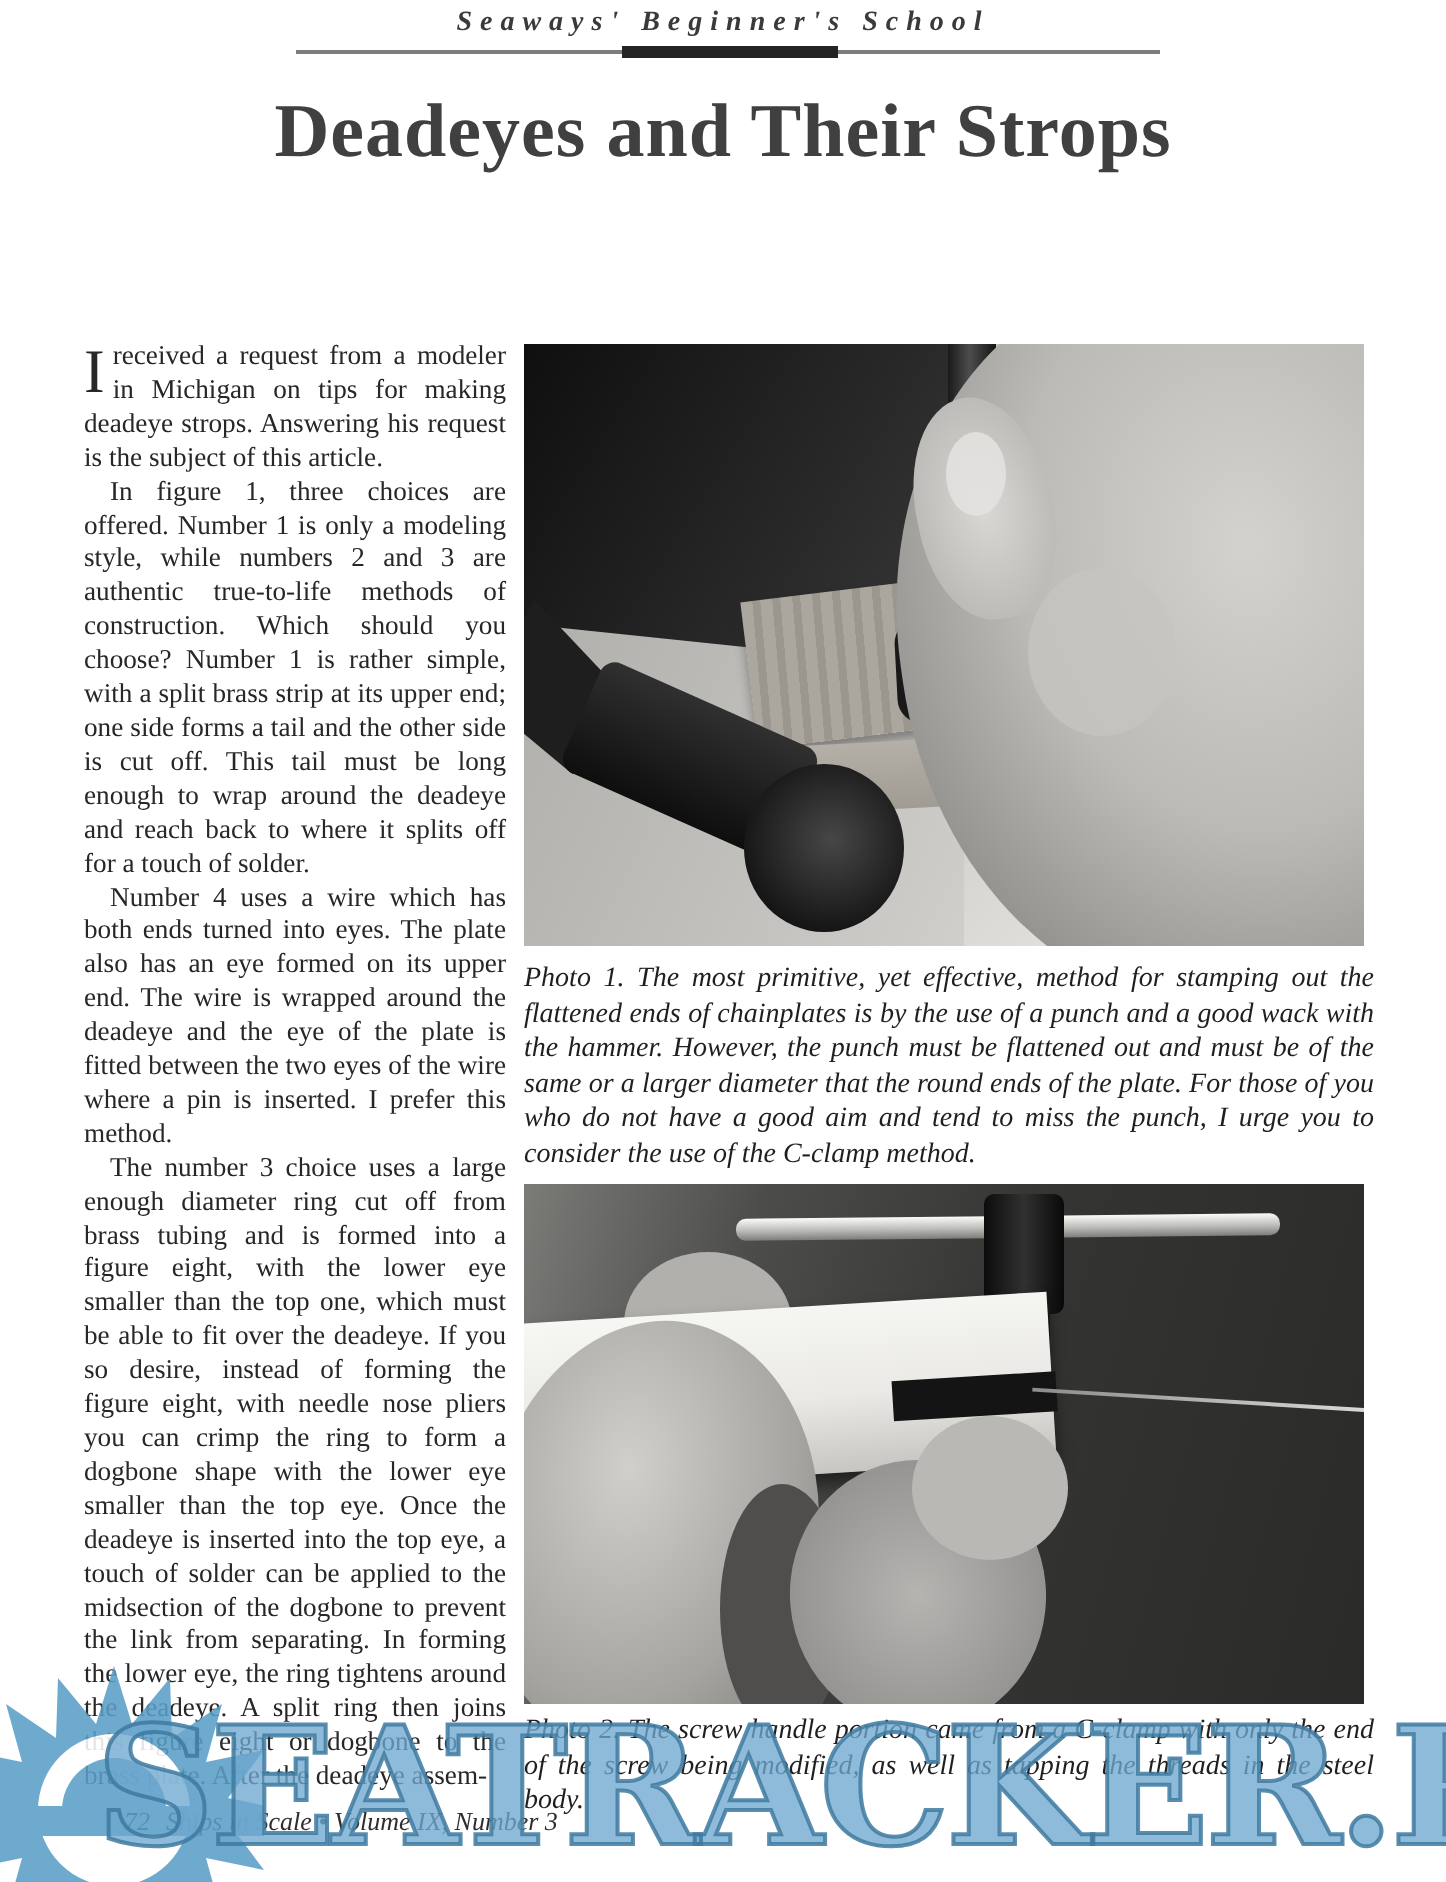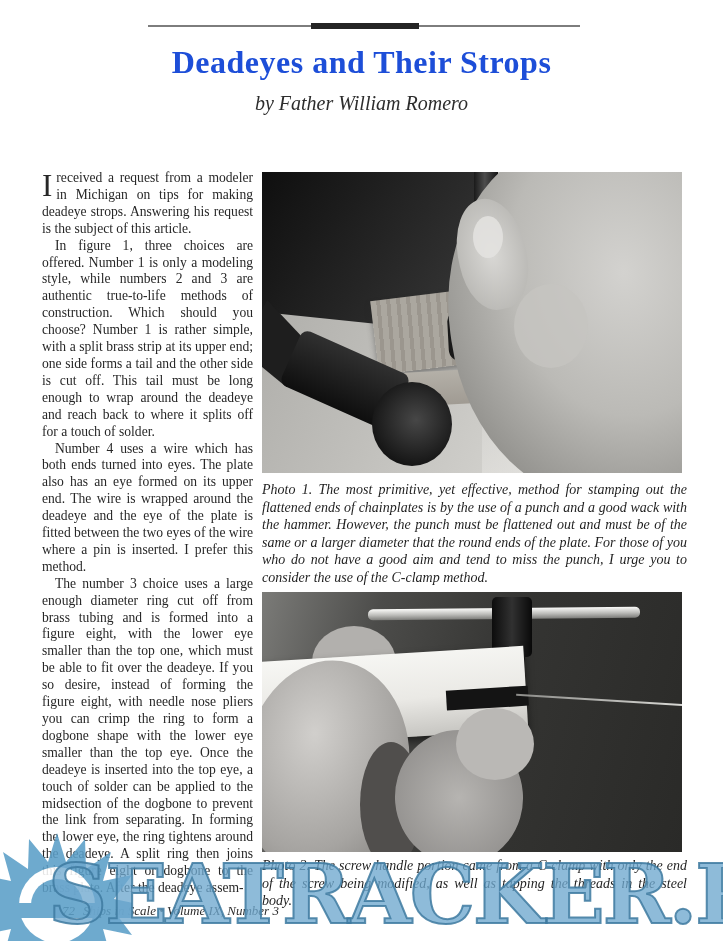--- a/index.html
+++ b/index.html
@@ -10,21 +10,21 @@
   
   .masthead{
     position:absolute; top:4px; left:0; width:723px; text-align:center;
     font-style:italic; font-weight:bold; font-size:14px; letter-spacing:4px; color:#3a3a3a;
   }
   .rule-thin{position:absolute; top:25px; left:148px; width:432px; height:2px; background:#7d7d7d;}
   .rule-thick{position:absolute; top:23px; left:311px; width:108px; height:6px; background:#242424;}
   
   .title{
     position:absolute; top:44px; left:0; width:723px; text-align:center;
-    font-weight:bold; font-size:32px; color:#1d4ed8; letter-spacing:.5px;
+    font-weight:bold; font-size:38px; color:#404040; letter-spacing:.5px;
   }
   .byline{
     position:absolute; top:92px; left:0; width:723px; text-align:center;
     font-style:italic; font-size:20px; color:#2d2d2d;
   }
   
   .column{
     position:absolute; left:42px; top:170px; width:211px;
     font-size:13.6px; line-height:16.9px; text-align:justify; color:#272727;
   }
@@ -116,25 +116,25 @@
     font-family:"DejaVu Serif", serif; font-weight:bold; font-size:82px; letter-spacing:-2px;
     color:rgba(110,168,206,.78); -webkit-text-stroke:2px rgba(62,122,160,.85);
   }
   .wm-star{position:absolute; left:-18px; top:830px; opacity:.88;}
 </style>
 </head>
 <body>
 
 <div class="page">
 
+  <div class="masthead">Seaways' Beginner's School</div>
   <div class="rule-thin"></div>
   <div class="rule-thick"></div>
 
   <h1 class="title" style="margin:0;">Deadeyes and Their Strops</h1>
-  <div class="byline">by Father William Romero</div>
 
   <div class="column">
     <p class="first"><span class="dropcap">I</span><span>received a request from a modeler in Michigan on tips for making deadeye strops. Answering his request is the subject of this article.</span></p>
     <p>In figure 1, three choices are offered. Number 1 is only a modeling style, while numbers 2 and 3 are authentic true-to-life methods of construction. Which should you choose? Number 1 is rather simple, with a split brass strip at its upper end; one side forms a tail and the other side is cut off. This tail must be long enough to wrap around the deadeye and reach back to where it splits off for a touch of solder.</p>
     <p>Number 4 uses a wire which has both ends turned into eyes. The plate also has an eye formed on its upper end. The wire is wrapped around the deadeye and the eye of the plate is fitted between the two eyes of the wire where a pin is inserted. I prefer this method.</p>
     <p>The number 3 choice uses a large enough diameter ring cut off from brass tubing and is formed into a figure eight, with the lower eye smaller than the top one, which must be able to fit over the deadeye. If you so desire, instead of forming the figure eight, with needle nose pliers you can crimp the ring to form a dogbone shape with the lower eye smaller than the top eye. Once the deadeye is inserted into the top eye, a touch of solder can be applied to the midsection of the dogbone to prevent the link from separating. In forming the lower eye, the ring tightens around the deadeye. A split ring then joins this figure eight or dogbone to the brass plate. After the deadeye assem-</p>
   </div>
 
   <div class="photo photo1">
     <div class="p1-bg"></div>

